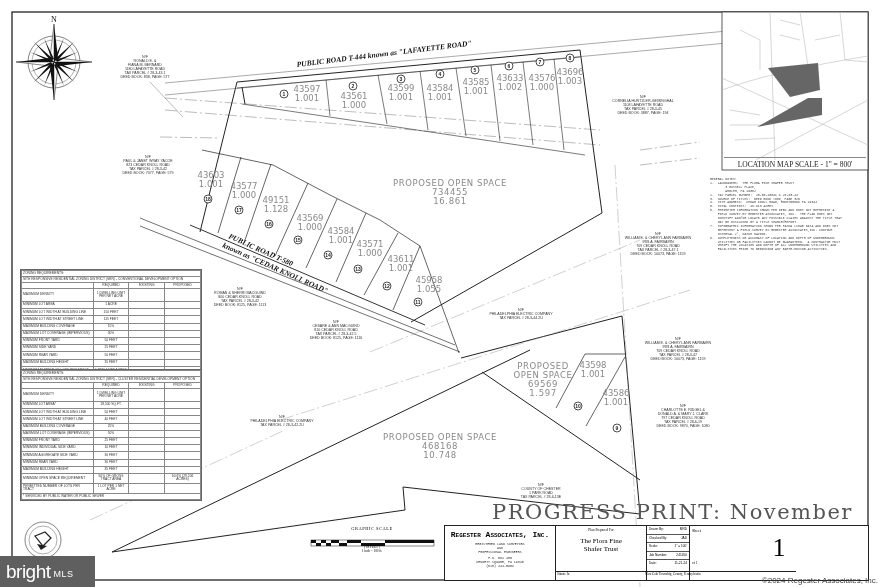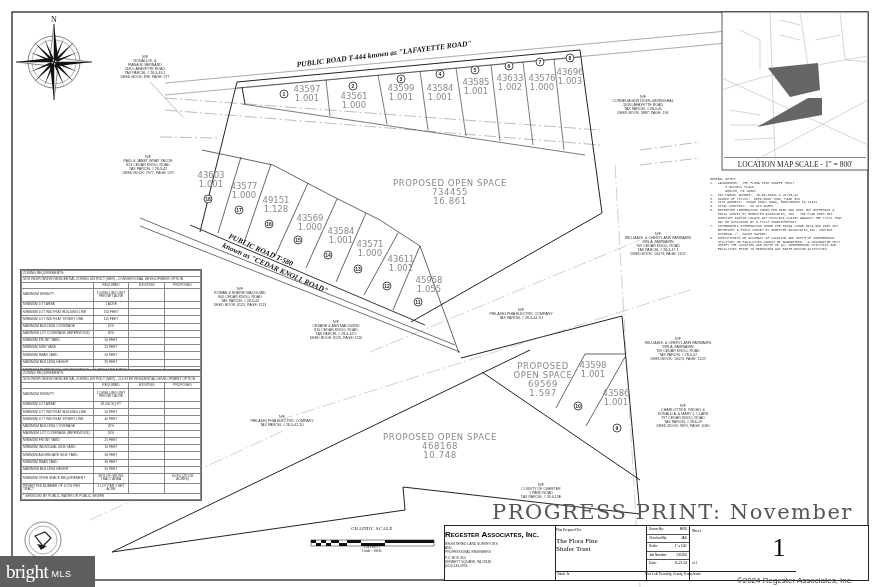--- a/index.html
+++ b/index.html
@@ -11,32 +11,32 @@
   .road{font-family:"Liberation Serif",serif;font-style:italic;font-weight:bold;font-size:7.5px;fill:#111;}
   .circ{fill:#fff;stroke:#222;stroke-width:0.8;}
   .circtxt{font-family:"Liberation Sans",sans-serif;font-size:5px;fill:#222;text-anchor:middle;font-weight:bold;}
   .progress{position:absolute;left:492px;top:500px;font-family:"DejaVu Serif",serif;font-size:21px;color:#555;letter-spacing:1.5px;}
   .zoning{position:absolute;background:#fff;border:1px solid #666;font-size:3.3px;color:#333;}
   .zoning table{border-collapse:collapse;width:100%;}
   .zoning td{border:0.5px solid #888;padding:0 1px;height:6.2px;line-height:3.5px;}
   .zoning .hdr td{height:5px;}
   .titleblock{position:absolute;left:444px;top:525px;width:423px;height:54px;border:1px solid #222;background:#fff;display:flex;}
   .tb-cell{border-right:1px solid #222;position:relative;}
-  .tb-firm{width:110px;font-family:Liberation Sans, sans-serif;}
+  .tb-firm{width:110px;text-align:center;font-family:Liberation Mono, monospace;}
   .tb-firm .name{font-size:8px;font-variant:small-caps;font-weight:bold;margin-top:4px;}
   .tb-firm .sub{font-size:3.3px;line-height:4px;color:#333;}
   .tb-drawing{width:94px;font-family:"Liberation Serif",serif;font-size:7px;text-align:center;}
-  .tb-owner{width:90px;font-family:"Liberation Serif",serif;text-align:left;}
+  .tb-owner{width:90px;font-family:"Liberation Serif",serif;text-align:center;}
   .tb-meta{width:42px;font-size:3.2px;}
   .tb-meta div{border-bottom:0.5px solid #555;height:7.6px;line-height:7.6px;padding-left:2px;display:flex;justify-content:space-between;padding-right:2px;}
   .tb-sheet{flex:1;border-right:none;font-family:"Liberation Serif",serif;}
   .situate{position:absolute;left:110px;right:0;bottom:0;height:8px;border-top:1px solid #222;font-size:3.2px;font-family:"Liberation Serif",serif;}
-  .copyright{position:absolute;right:27px;bottom:2px;font-size:8px;color:#444;font-family:"Liberation Sans",sans-serif;}
+  .copyright{position:absolute;right:2px;bottom:2px;font-size:8px;color:#444;font-family:"Liberation Sans",sans-serif;}
   .bright{position:absolute;left:0;top:556px;width:95px;height:31px;background:#5f5f5f;color:#fff;display:flex;align-items:center;padding-left:6px;box-sizing:border-box;}
-  .bright .b{font-family:Liberation Serif, serif;font-size:19px;letter-spacing:-0.5px;}
+  .bright .b{font-family:Liberation Sans, sans-serif;font-size:19px;letter-spacing:-0.5px;}
   .bright .m{font-family:"Liberation Sans",sans-serif;font-size:9px;margin-left:3px;margin-top:5px;letter-spacing:0.5px;}
   .locmap-label{position:absolute;left:724px;top:157px;width:142px;text-align:center;font-family:"Liberation Serif",serif;font-size:7.5px;color:#222;border-top:1px solid #888;padding-top:2px;}
   .notes{position:absolute;left:710px;top:178px;width:160px;font-family:"Liberation Mono",monospace;font-size:3.2px;line-height:3.9px;color:#444;white-space:pre-wrap;}
   .scale{position:absolute;left:309px;top:525px;width:126px;text-align:center;font-family:"Liberation Serif",serif;}
 </style>
 </head>
 <body>
 
 <svg id="plan" viewBox="0 0 880 587" xmlns="http://www.w3.org/2000/svg">
 

